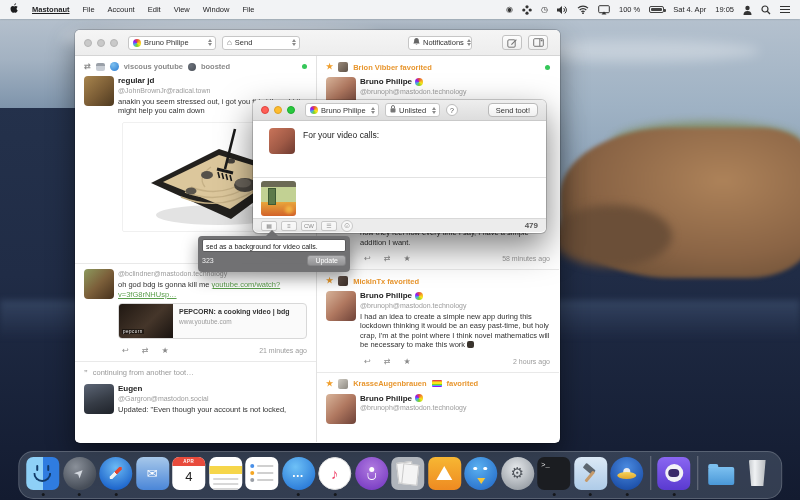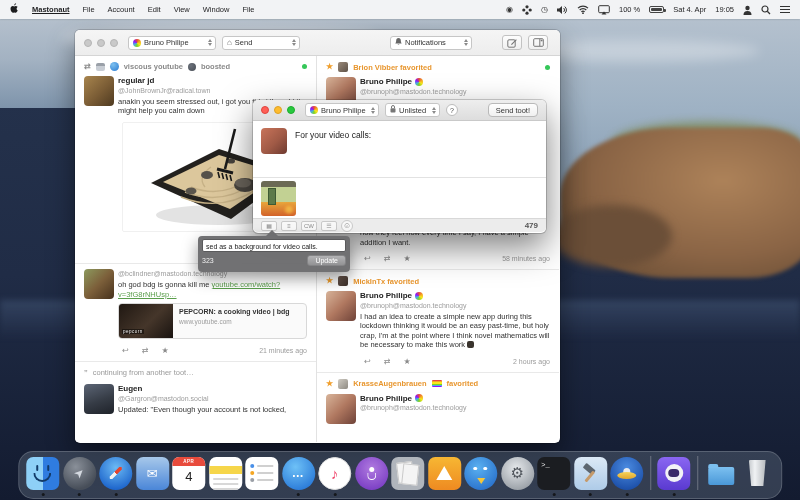--- a/index.html
+++ b/index.html
@@ -39,21 +39,21 @@
   .chev b { width:0; height:0; border-left:2.5px solid transparent; border-right:2.5px solid transparent; }
   .chev b.u { border-bottom:3px solid #8a8a8a; }
   .chev b.d { border-top:3px solid #8a8a8a; }
   .pin { width:8px; height:8px; border-radius:50%; background:conic-gradient(#e5493d,#f5a623,#f8e71c,#7ed321,#45b0e6,#9013fe,#e5493d); flex:none; }
 
   
   .win-main { position:absolute; left:75px; top:30px; width:485px; height:413px; border-radius:5px; background:#fff; box-shadow:0 12px 28px rgba(0,0,0,.45), 0 0 0 1px rgba(0,0,0,.15); overflow:hidden; z-index:5; }
   .toolbar { height:26px; background:linear-gradient(#f5f5f5,#ededed); border-bottom:1px solid #d5d5d5; display:flex; align-items:center; padding:0 12px 0 9px; gap:6px; }
   .tb-acc { width:88px; margin-left:4px; }
   .tb-home { width:78px; }
-  .tb-notif { width:82px; margin-left:auto; margin-right:24px; }
+  .tb-notif { width:64px; margin-left:auto; margin-right:24px; }
   .tbtn { width:20px; height:15px; background:linear-gradient(#fdfdfd,#f0f0f0); border:1px solid #c2c2c2; border-radius:3px; display:flex; align-items:center; justify-content:center; }
   .columns { display:flex; height:386px; }
   .col { width:242px; background:#fff; overflow:hidden; position:relative; }
   .col.left { border-right:1px solid #e2e2e2; }
   .col.right { width:242px; }
 
   .nrow { display:flex; align-items:center; gap:5px; padding:6px 9px 0; font-size:7.5px; font-weight:bold; }
   .nrow.boost { color:#8a8a8a; }
   .nrow.fav { color:#e8962e; }
   .star-ic { color:#f0a030; font-size:8px; line-height:1; }
@@ -98,21 +98,21 @@
   .n1-rel { position:relative; }
   .sp-n1 { height:118px; }
 
   
   .win-comp { position:absolute; left:253px; top:100px; width:293px; height:133px; border-radius:5px; background:#fff; box-shadow:0 14px 34px rgba(0,0,0,.5), 0 0 0 1px rgba(0,0,0,.18); z-index:20; }
   .ctitlebar { height:21px; background:linear-gradient(#eeeeee,#dddddd); border-bottom:1px solid #c9c9c9; border-radius:5px 5px 0 0; display:flex; align-items:center; padding:0 8px; gap:6px; }
   .cp-acc { width:74px; margin-left:4px; }
   .cp-vis { width:55px; }
   .helpbtn { width:12px; height:12px; border-radius:50%; background:#fff; border:1px solid #bcbcbc; font-size:7px; color:#444; display:flex; align-items:center; justify-content:center; }
   .sendbtn { margin-left:auto; height:14px; padding:0 7px; background:linear-gradient(#fefefe,#f0f0f0); border:1px solid #b9b9b9; border-radius:4px; font-size:7.5px; color:#333; display:flex; align-items:center; }
-  .cbody { display:flex; gap:8px; padding:7px 8px; height:56px; }
+  .cbody { display:flex; gap:8px; padding:7px 16px; height:56px; }
   .cav { width:26px; height:26px; border-radius:4px; background:linear-gradient(135deg,#c9745a 0%,#a05a46 55%,#6e3a30 100%); flex:none; }
   .ctext { font-size:8.5px; color:#222; padding-top:2px; }
   .cattach { height:41px; border-top:1px solid #e2e2e2; padding:3px 8px; display:flex; align-items:center; }
   .fthumb { width:35px; height:35px; border-radius:3px; position:relative; overflow:hidden; background:linear-gradient(180deg,#6b6a55 0%,#6b6a55 16%,#c2d193 16%,#c2d193 60%,#e8a73c 60%,#d2622a 100%); }
   .fthumb i { position:absolute; left:7px; top:7px; width:8px; height:17px; background:#5d7a4a; border:1px solid #3e5a34; }
   .fthumb u { position:absolute; right:2px; bottom:2px; width:10px; height:10px; border-radius:50%; background:radial-gradient(circle,#f3c14a,#e07a2a); filter:blur(1px); }
   .cbar { height:14px; background:#ececec; border-top:1px solid #d8d8d8; border-radius:0 0 5px 5px; display:flex; align-items:center; gap:4px; padding:0 8px; }
   .cbtn { width:16px; height:10px; background:#f8f8f8; border:1px solid #c9c9c9; border-radius:2px; font-size:6px; color:#8a8a8a; display:flex; align-items:center; justify-content:center; }
   .ccount { margin-left:auto; font-size:8px; font-weight:bold; color:#555; }
 

